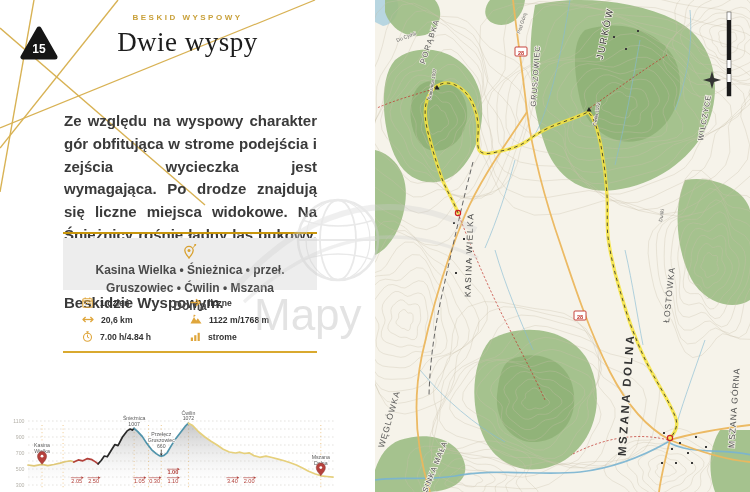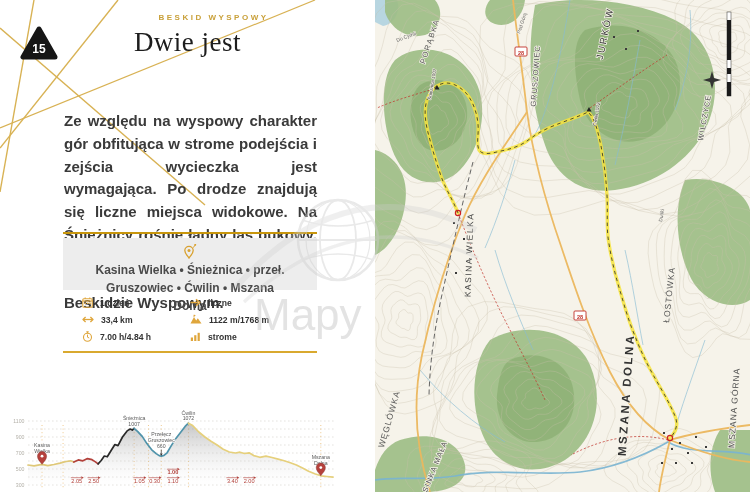--- a/index.html
+++ b/index.html
@@ -1,21 +1,21 @@
 <!DOCTYPE html>
 <html><head>
 <meta charset="utf-8">
 <style>
   html,body{margin:0;padding:0;}
   body{width:750px;height:492px;overflow:hidden;position:relative;background:#fff;
        font-family:"Liberation Sans",sans-serif;}
   #left-page{position:absolute;left:0;top:0;width:375px;height:492px;background:#fff;}
   #map-page{position:absolute;left:375px;top:0;width:375px;height:492px;}
   .region-label{position:absolute;left:0;top:13px;width:375px;text-align:center;
-       font-size:8px;font-weight:bold;letter-spacing:2.5px;color:#c9a13b;padding-left:26px;}
+       font-size:8px;font-weight:bold;letter-spacing:2.5px;color:#c9a13b;}
   .page-title{position:absolute;left:0;top:27px;width:375px;text-align:center;
        font-family:"Liberation Serif",serif;font-size:27px;color:#1d1d1d;letter-spacing:.5px;}
   .desc{position:absolute;left:64px;top:110px;width:253px;font-size:15px;line-height:1.52;
        color:#3a3a3a;text-align:justify;font-weight:bold;}
   .gold-rule{position:absolute;height:2px;background:#c8960c;}
   #rule1{left:63px;top:232px;width:254px;}
   #rule2{left:63px;top:351px;width:254px;background:#dca digit;}
   #rule2{background:#d9a92f;}
   .route-box{position:absolute;left:63px;top:238px;width:254px;height:52px;background:#ededed;
        text-align:center;}
@@ -43,21 +43,21 @@
     <line x1="34" y1="0" x2="0" y2="192" stroke="#d8b254" stroke-width="1.4"></line>
     <line x1="0" y1="128" x2="315" y2="0" stroke="#d8b254" stroke-width="1.2"></line>
   </svg>
 
   <svg id="badge" width="50" height="40" viewBox="0 0 50 40">
     <polygon points="25,5 9,33 41,33" fill="#161616" stroke="#161616" stroke-width="5" stroke-linejoin="round"></polygon>
     <text x="25" y="29" text-anchor="middle" font-size="12" font-weight="bold" fill="#fff">15</text>
   </svg>
 
   <div class="region-label">BESKID WYSPOWY</div>
-  <div class="page-title">Dwie jest</div>
+  <div class="page-title">Dwie wyspy</div>
   <div class="desc">Ze względu na wyspowy charakter gór obfitująca w strome podejścia i zejścia wycieczka jest wymagająca. Po drodze znajdują się liczne miejsca widokowe. Na Śnieżnicy rośnie ładny las bukowy. Z Ćwilina natomiast roztacza się jedna ze wspanialszych panoram w Beskidzie Wyspowym.</div>
 
   <div id="rule1" class="gold-rule"></div>
 
   <div class="route-box">
     <svg class="pin" width="16" height="15" viewBox="0 0 16 15">
       <path d="M7,14 C4.6,10.8 2.8,9.2 2.8,6.6 A4.2,4.2 0 1 1 11.2,6.6 C11.2,9.2 9.4,10.8 7,14 Z" fill="none" stroke="#d9a231" stroke-width="1.3"></path>
       <circle cx="7" cy="6.4" r="1.5" fill="#d9a231"></circle>
       <path d="M11,3.5 Q13.5,2 13,0.5" stroke="#d9a231" stroke-width="1" fill="none"></path>
       <circle cx="13.3" cy="0.8" r="0.9" fill="#d9a231"></circle>
@@ -84,21 +84,21 @@
         <path d="M6,2.2 L9.8,5.5 L6,8.8" stroke="#dfa63c" stroke-width="1.4" fill="none" stroke-linejoin="round"></path>
       </svg>
       <span>liczne</span>
     </div>
     <div class="stat">
       <svg width="12" height="11" viewBox="0 0 12 11">
         <path d="M1.5,5.5 H10.5" stroke="#dfa63c" stroke-width="1.3" fill="none"></path>
         <path d="M3.6,3 L1,5.5 L3.6,8" stroke="#dfa63c" stroke-width="1.3" fill="none" stroke-linejoin="round"></path>
         <path d="M8.4,3 L11,5.5 L8.4,8" stroke="#dfa63c" stroke-width="1.3" fill="none" stroke-linejoin="round"></path>
       </svg>
-      <span>33,4 km</span>
+      <span>20,6 km</span>
     </div>
     <div class="stat">
       <svg width="12" height="11" viewBox="0 0 12 11">
         <path d="M0.5,9.5 L4,3 L6.2,6.4 L7.8,4.2 L11.5,9.5 Z" fill="#dfa63c"></path>
         <line x1="4" y1="3" x2="4" y2="0.8" stroke="#dfa63c" stroke-width="0.9"></line>
         <path d="M4,0.8 L6,1.5 L4,2.2 Z" fill="#dfa63c"></path>
       </svg>
       <span>1122 m/1768 m</span>
     </div>
     <div class="stat">

